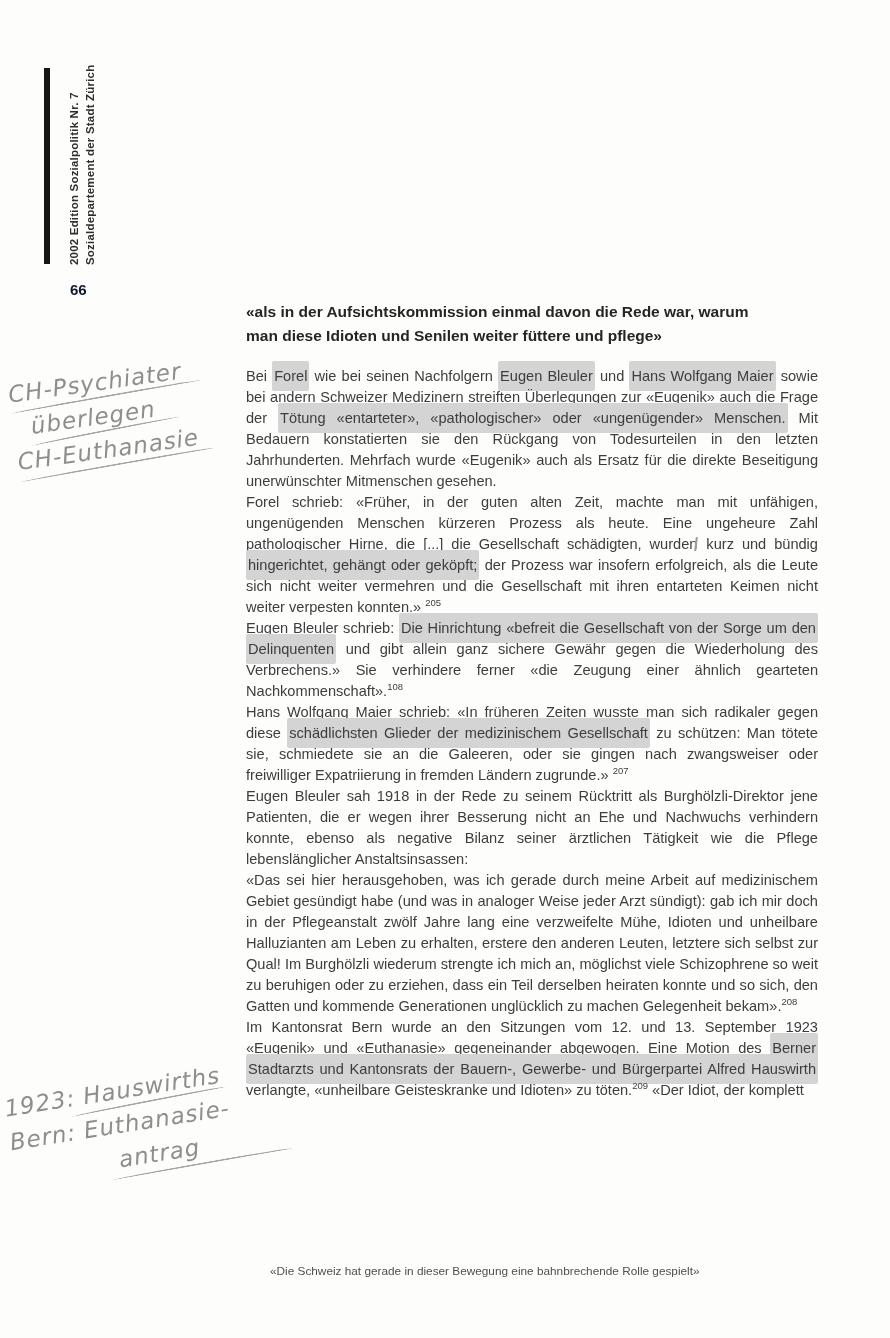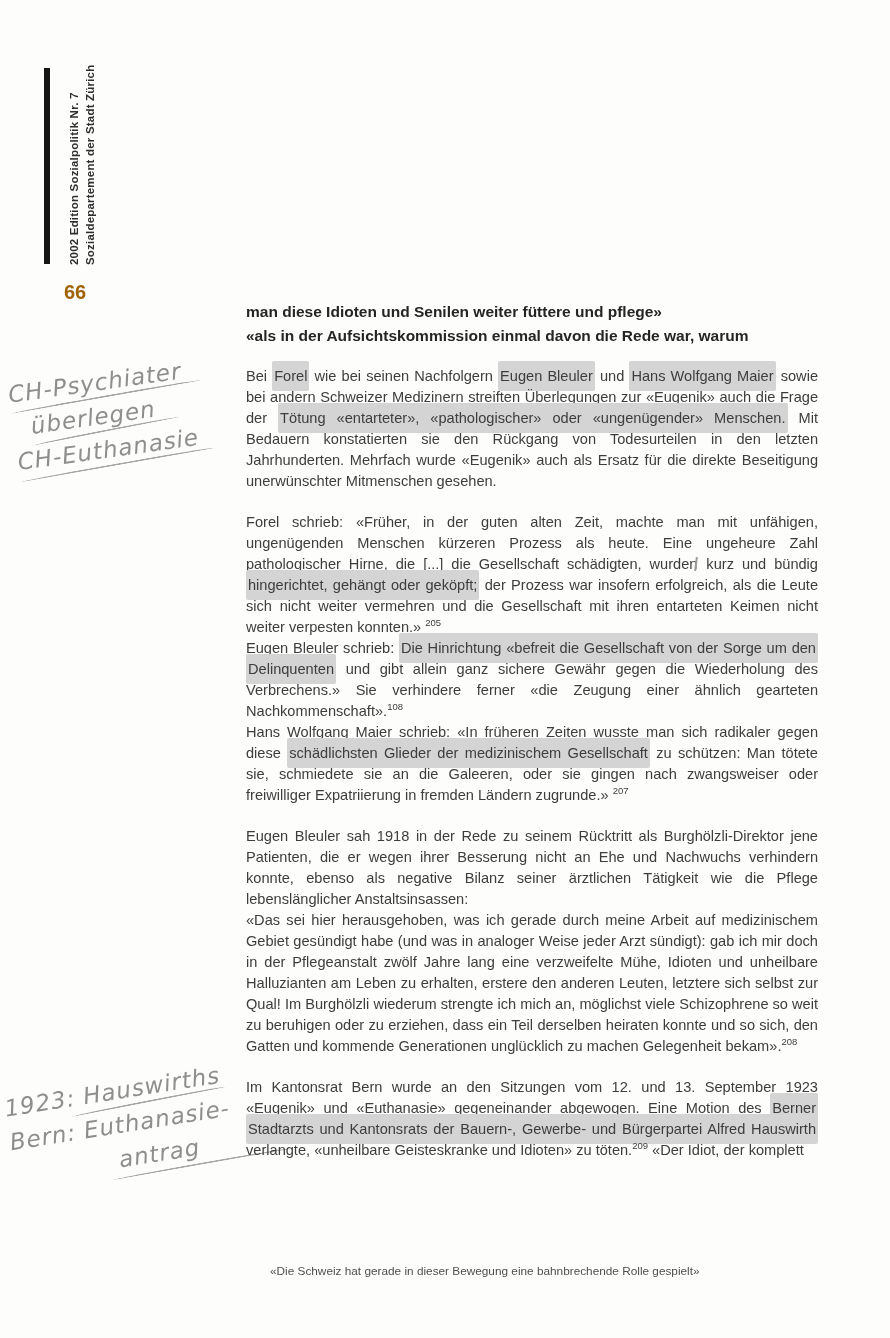--- a/index.html
+++ b/index.html
@@ -32,24 +32,24 @@
     width: 210px;
     font-size: 11.5px;
     font-weight: bold;
     line-height: 16px;
     letter-spacing: 0.2px;
     color: #2e2e2e;
     white-space: nowrap;
   }
   .page-number {
     position: absolute;
-    left: 64px; top: 281px;
-    font-size: 20px;
+    left: 70px; top: 281px;
+    font-size: 15px;
     font-weight: bold;
-    color: #a16207;
+    color: #0f172a;
   }
 
   
   .text-column {
     position: absolute;
     left: 246px; top: 300px;
     width: 572px;
     color: var(--ink);
   }
   h1.headline {
@@ -60,21 +60,21 @@
     margin-bottom: 18px;
   }
   h1.headline span { display: block; }
   .paragraphs p {
     font-size: 14.6px;
     line-height: 21px;
     text-align: justify;
     hyphens: auto;
     -webkit-hyphens: auto;
   }
-  .paragraphs p.gap { margin-top: 20px; }
+  .paragraphs p.gap { }
   .hl {
     background: var(--hl);
     padding: 7px 2px;
     border-radius: 2px;
     box-decoration-break: clone;
     -webkit-box-decoration-break: clone;
   }
   sup {
     font-size: 9.5px;
     line-height: 0;
@@ -150,22 +150,22 @@
 <div class="handnote note-bottom">
   <span class="hand-line">1923: Hauswirths</span>
   <span class="hand-line">Bern: Euthanasie-</span>
   <span class="hand-line">antrag</span>
   <div class="stroke stroke-1"></div>
   <div class="stroke stroke-2"></div>
 </div>
 
 <main class="text-column">
   <h1 class="headline">
+    <span>«als in der Aufsichtskommission einmal davon die Rede war, warum</span>
     <span>man diese Idioten und Senilen weiter füttere und pflege»</span>
-    <span>«als in der Aufsichtskommission einmal davon die Rede war, warum</span>
   </h1>
   <div class="paragraphs">
       <p><span>Bei </span><span class="hl">Forel</span><span> wie bei seinen Nachfolgern </span><span class="hl">Eugen Bleuler</span><span> und </span><span class="hl">Hans Wolfgang Maier</span><span> sowie bei andern Schweizer Medizinern streiften Überlegungen zur «Eugenik» auch die Frage der </span><span class="hl">Tötung «entarteter», «pathologischer» oder «ungenügender» Menschen.</span><span> Mit Bedauern konstatierten sie den Rückgang von Todesurteilen in den letzten Jahrhunderten. Mehrfach wurde «Eugenik» auch als Ersatz für die direkte Beseitigung unerwünschter Mitmenschen gesehen.</span></p>
       <p class="gap"><span>Forel schrieb: «Früher, in der guten alten Zeit, machte man mit unfähigen, ungenügenden Menschen kürzeren Prozess als heute. Eine ungeheure Zahl pathologischer Hirne, die [...] die Gesellschaft schädigten, wurden</span><span class="pen-stroke"></span><span> kurz und bündig </span><span class="hl">hingerichtet, gehängt oder geköpft;</span><span> der Prozess war insofern erfolgreich, als die Leute sich nicht weiter vermehren und die Gesellschaft mit ihren entarteten Keimen nicht weiter verpesten konnten.» </span><sup>205</sup></p>
       <p><span>Eugen Bleuler schrieb: </span><span class="hl">Die Hinrichtung «befreit die Gesellschaft von der Sorge um den Delinquenten</span><span> und gibt allein ganz sichere Gewähr gegen die Wiederholung des Verbrechens.» Sie verhindere ferner «die Zeugung einer ähnlich gearteten Nachkommenschaft».</span><sup>108</sup></p>
       <p><span>Hans Wolfgang Maier schrieb: «In früheren Zeiten wusste man sich radikaler gegen diese </span><span class="hl">schädlichsten Glieder der medizinischem Gesellschaft</span><span> zu schützen: Man tötete sie, schmiedete sie an die Galeeren, oder sie gingen nach zwangsweiser oder freiwilliger Expatriierung in fremden Ländern zugrunde.» </span><sup>207</sup></p>
       <p class="gap"><span>Eugen Bleuler sah 1918 in der Rede zu seinem Rücktritt als Burghölzli-Direktor jene Patienten, die er wegen ihrer Besserung nicht an Ehe und Nachwuchs verhindern konnte, ebenso als negative Bilanz seiner ärztlichen Tätigkeit wie die Pflege lebenslänglicher Anstaltsinsassen:</span></p>
       <p><span>«Das sei hier herausgehoben, was ich gerade durch meine Arbeit auf medizinischem Gebiet gesündigt habe (und was in analoger Weise jeder Arzt sündigt): gab ich mir doch in der Pflegeanstalt zwölf Jahre lang eine verzweifelte Mühe, Idioten und unheilbare Halluzianten am Leben zu erhalten, erstere den anderen Leuten, letztere sich selbst zur Qual! Im Burghölzli wiederum strengte ich mich an, möglichst viele Schizophrene so weit zu beruhigen oder zu erziehen, dass ein Teil derselben heiraten konnte und so sich, den Gatten und kommende Generationen unglücklich zu machen Gelegenheit bekam».</span><sup>208</sup></p>
       <p class="gap"><span>Im Kantonsrat Bern wurde an den Sitzungen vom 12. und 13. September 1923 «Eugenik» und «Euthanasie» gegeneinander abgewogen. Eine Motion des </span><span class="hl">Berner Stadtarzts und Kantonsrats der Bauern-, Gewerbe- und Bürgerpartei Alfred Hauswirth</span><span> verlangte, «unheilbare Geisteskranke und Idioten» zu töten.</span><sup>209</sup><span> «Der Idiot, der komplett</span></p>
     </div>

